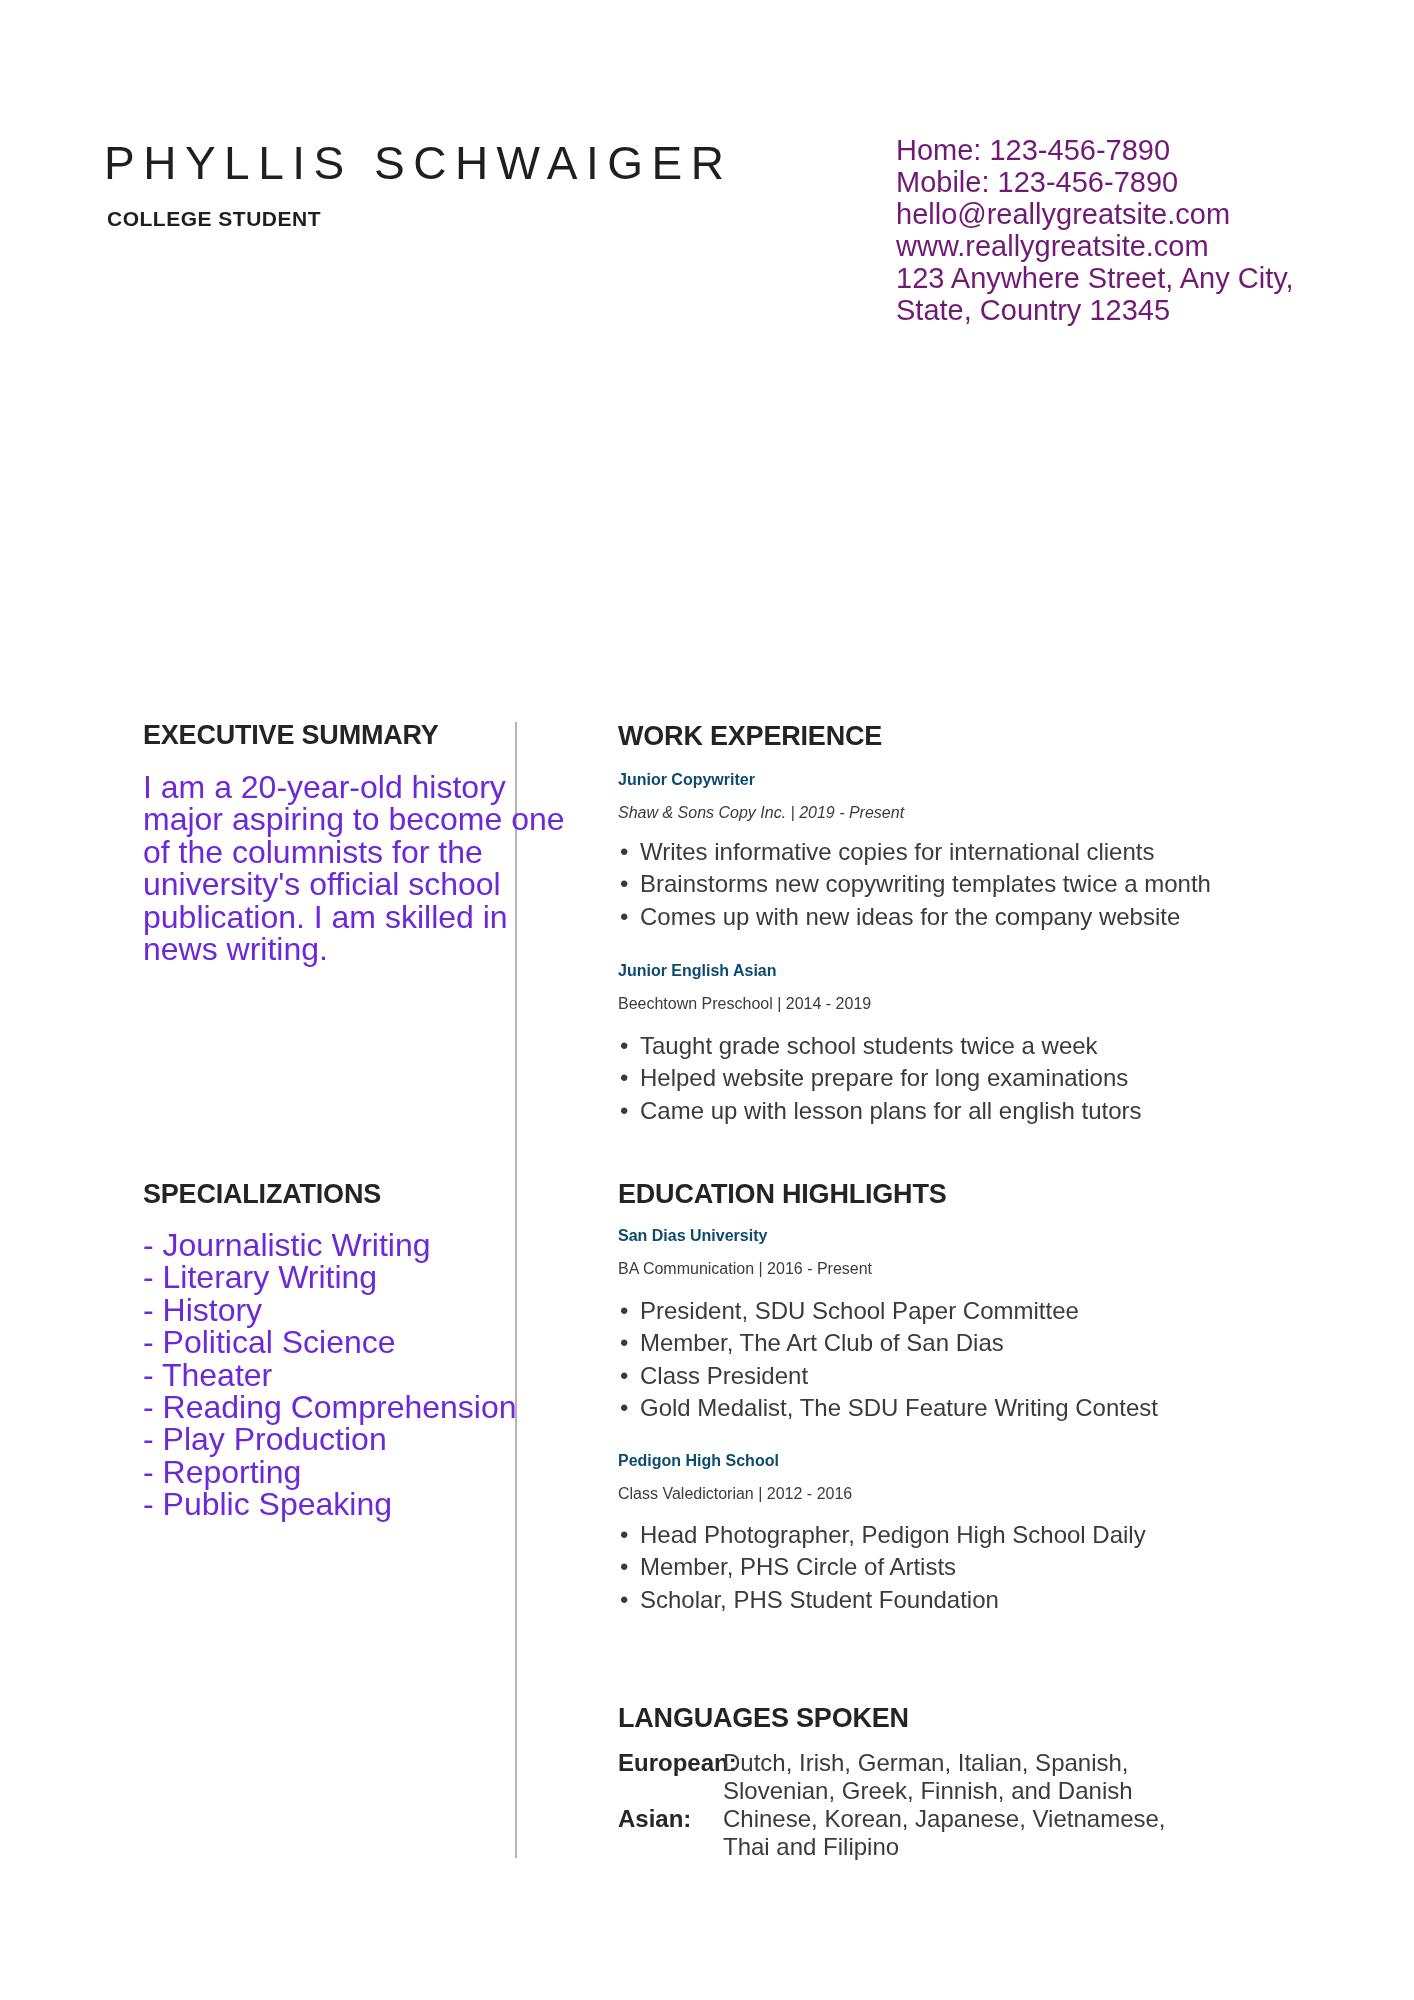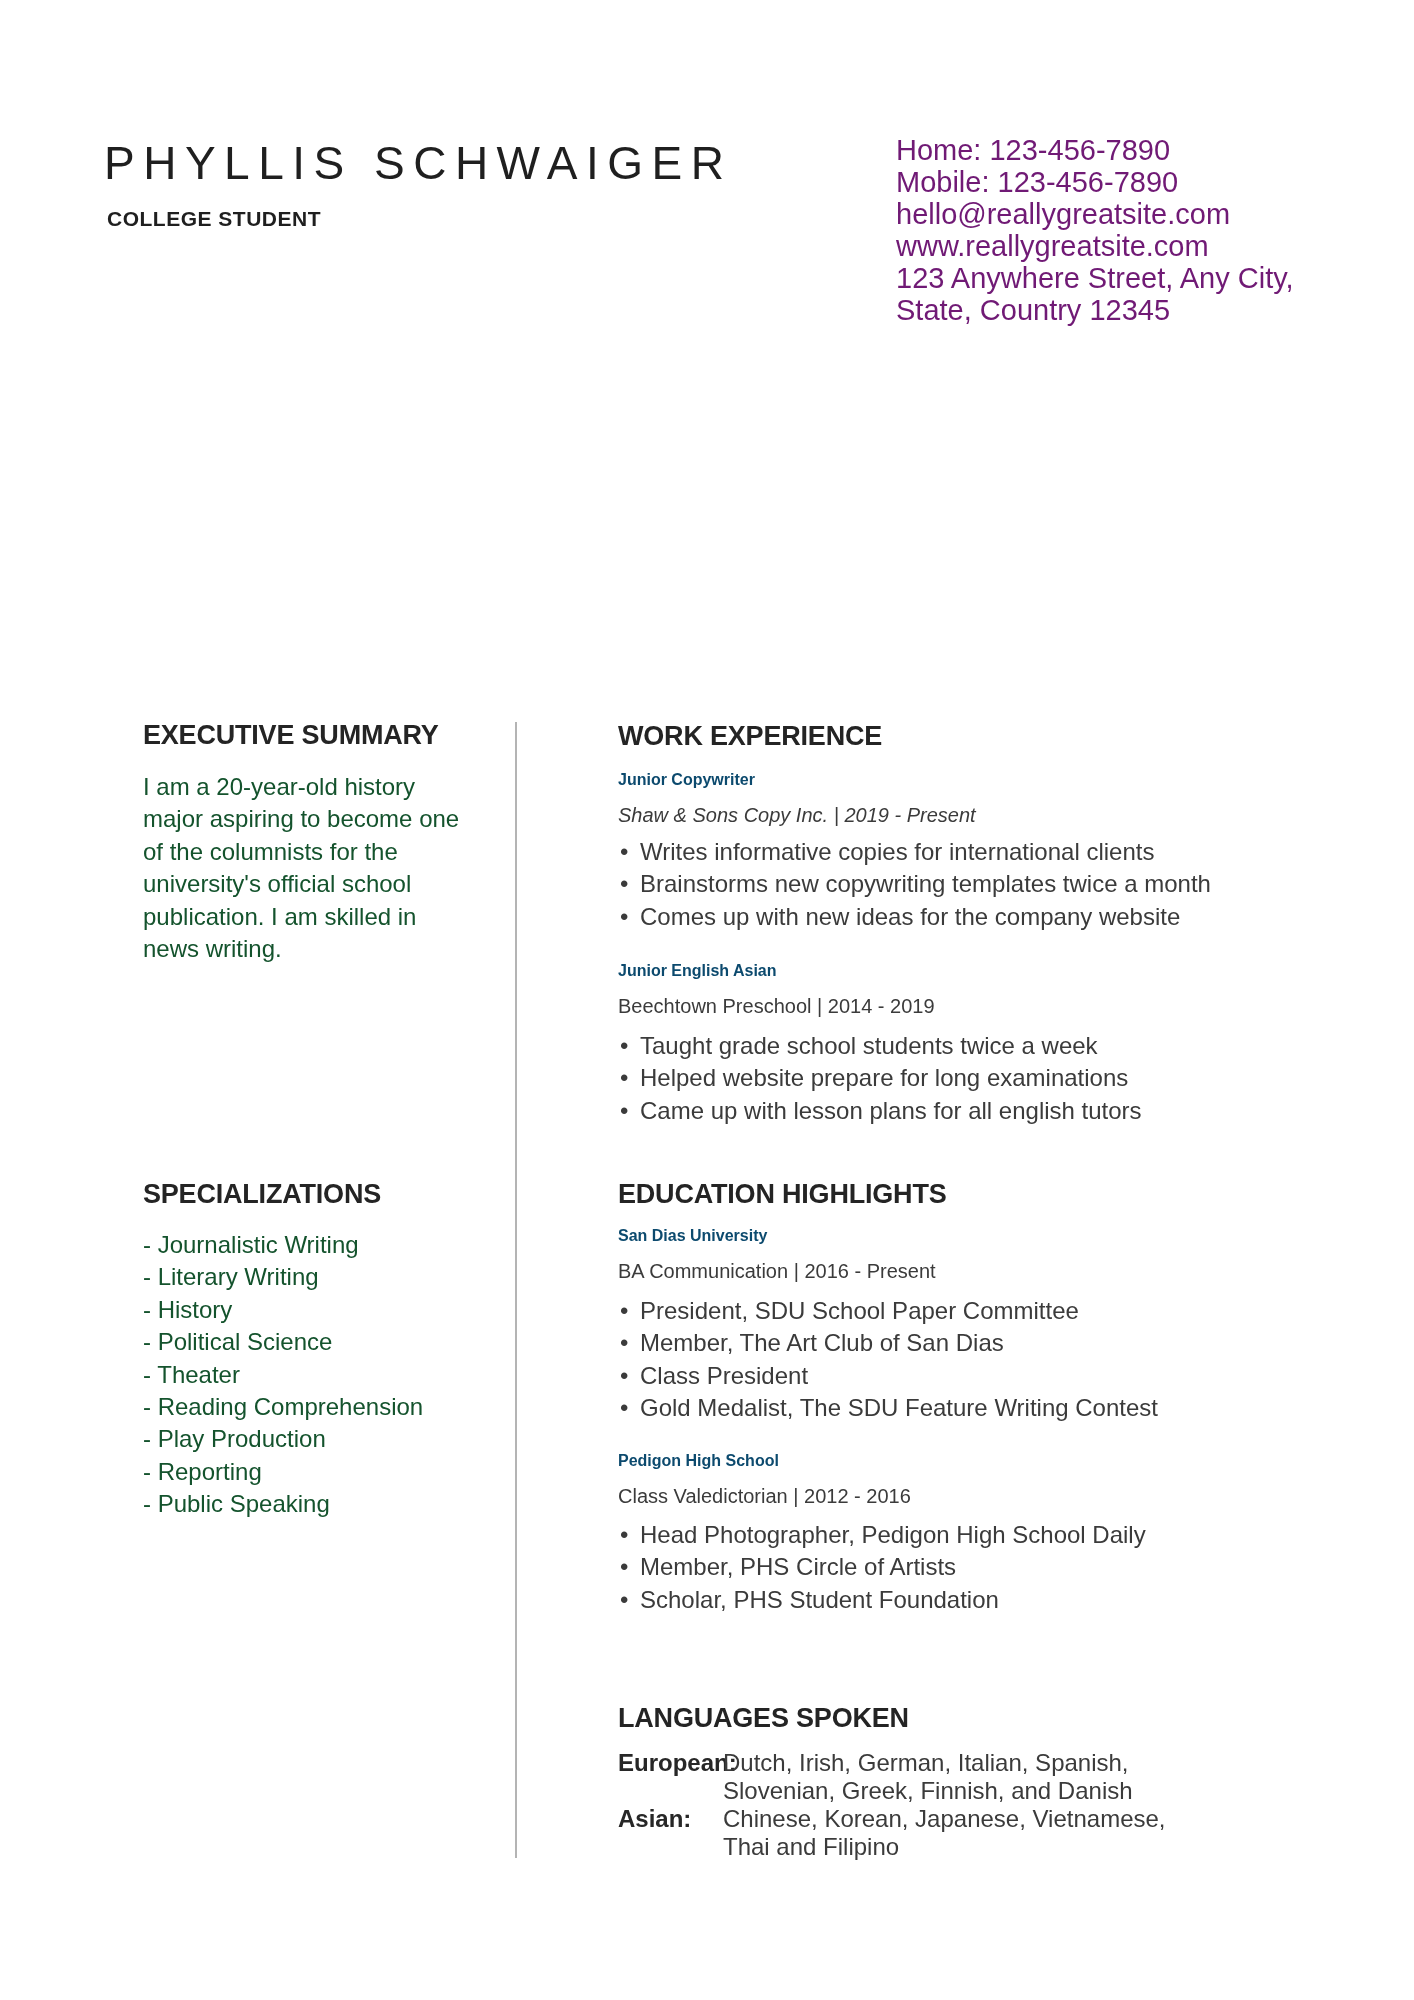--- a/index.html
+++ b/index.html
@@ -16,24 +16,24 @@
     font-size:21px; font-weight:700; letter-spacing:0.5px; line-height:1.2;
     color:#1f1f1f; white-space:nowrap;
   }
   .contact { font-size:29px; line-height:32px; color:#701a75; }
   .contact div { white-space:nowrap; }
   .divider { width:2px; background:#b4b4b4; }
   .h {
     font-size:27px; font-weight:700; letter-spacing:-0.2px; line-height:1;
     color:#242424; white-space:nowrap;
   }
-  .body-lines { font-size:24px; line-height:32.4px; color:#14532d; }
+  .body-lines { font-size:32px; line-height:32.4px; color:#6d28d9; }
   .body-lines div { white-space:nowrap; }
   .jtitle { font-size:16px; font-weight:700; line-height:1.2; color:#0c4a6e; white-space:nowrap; }
-  .jmeta  { font-size:20px; line-height:1.2; color:#3b3b3b; white-space:nowrap; }
+  .jmeta  { font-size:16px; line-height:1.2; color:#3b3b3b; white-space:nowrap; }
   .italic { font-style:italic; }
   .bullets { font-size:24px; line-height:32.4px; color:#3b3b3b; }
   .bullet { position:relative; padding-left:22px; white-space:nowrap; }
   .dot { position:absolute; left:2px; top:0; }
   .dot::before { content:"\2022"; }
   .langs { font-size:24px; line-height:28px; color:#3b3b3b; }
   .lang-row { display:flex; align-items:flex-start; }
   .lang-label { width:105px; flex:0 0 105px; font-weight:700; color:#272727; white-space:nowrap; }
   .lang-lines div { white-space:nowrap; }
 </style>

